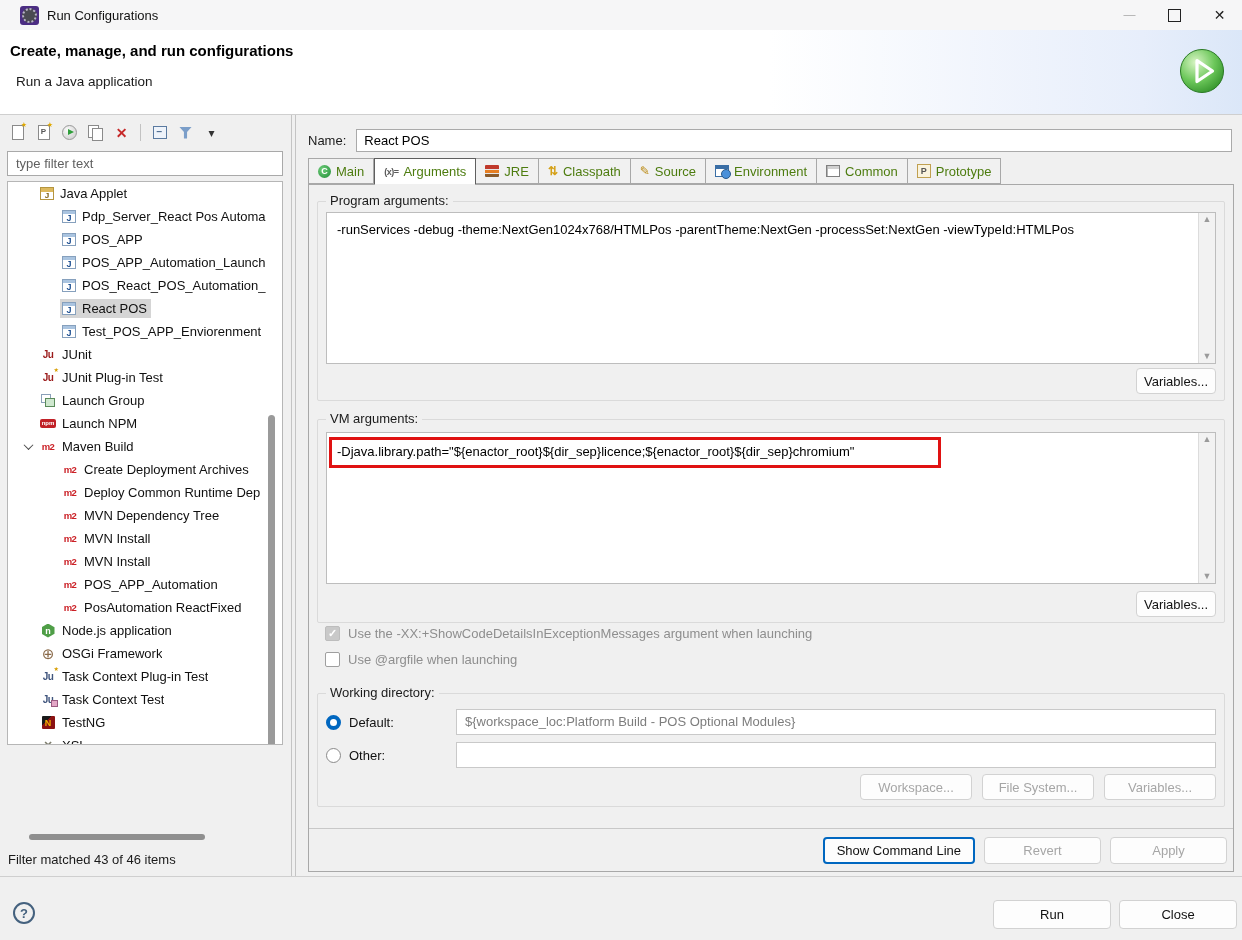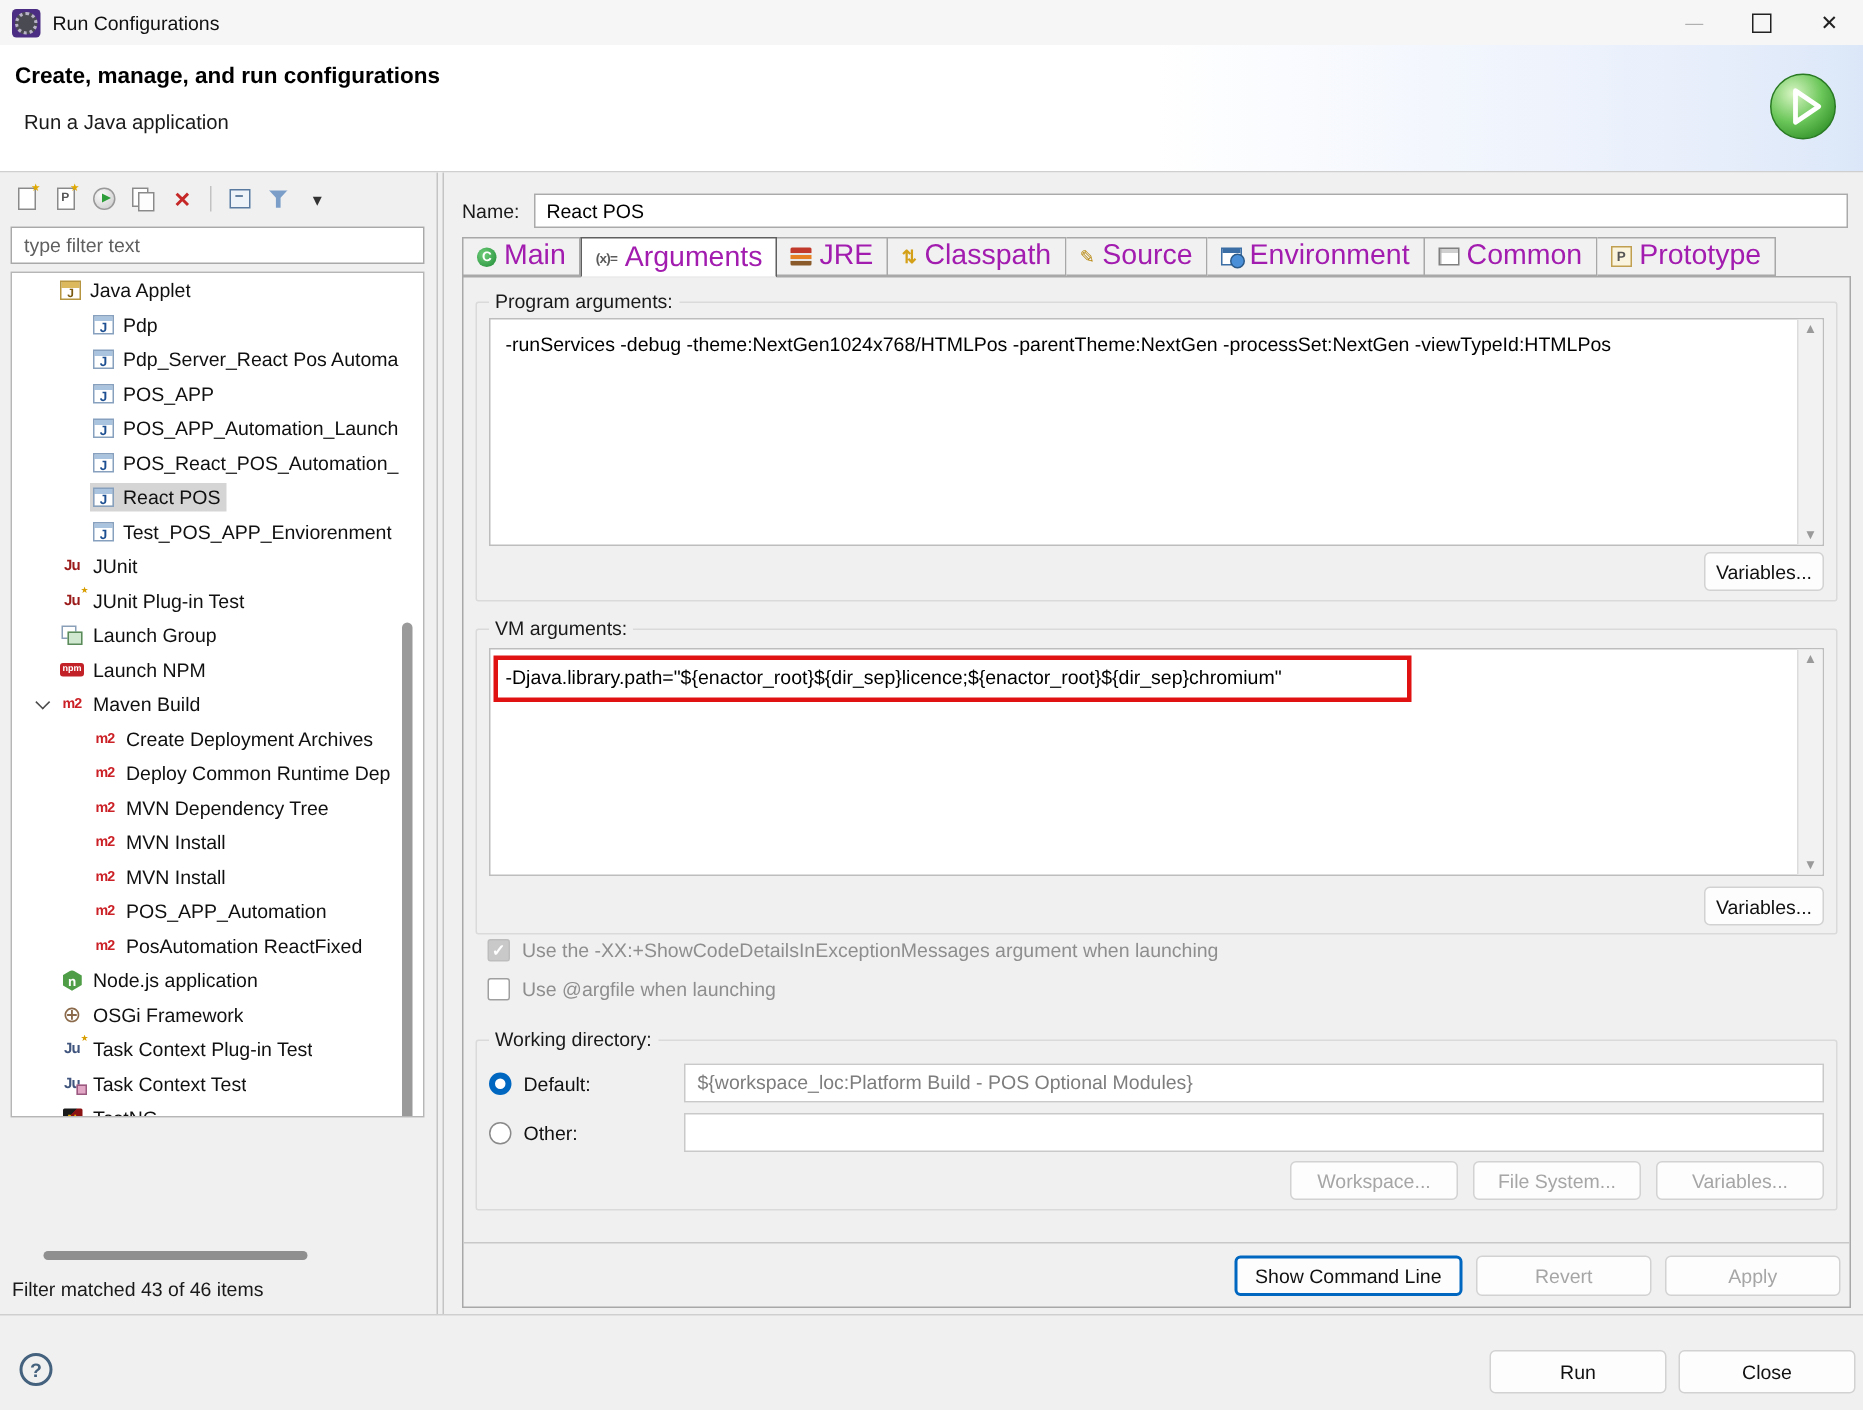--- a/index.html
+++ b/index.html
@@ -1,21 +1,21 @@
 <!DOCTYPE html>
 <html><head>
 <meta charset="utf-8">
 <style>
   * { box-sizing: border-box; margin:0; padding:0; }
   html,body { width:1242px; height:940px; overflow:hidden; }
   body { font-family:"Liberation Sans", sans-serif; font-size:13px; color:#1a1a1a; background:#f0f0f0; }
   .window { position:relative; width:1242px; height:940px; background:#f0f0f0; }
 
   
-  .titlebar { position:absolute; top:0; left:0; right:0; height:30px; background:#f6f6f7; display:flex; align-items:center; padding-left:8px; }
+  .titlebar { position:absolute; top:0; left:0; right:0; height:30px; background:#f6f6f7; display:flex; align-items:center; padding-left:20px; }
   .app-icon { width:19px; height:19px; border-radius:3px; background:#4b2d83; display:flex; align-items:center; justify-content:center; margin-right:8px; }
   .app-icon::after { content:""; width:11px; height:11px; border-radius:50%; border:2.5px dotted #b9b3c6; background:#4a4a52; }
   .win-title { font-size:13px; color:#111; }
   .win-controls { margin-left:auto; display:flex; height:30px; }
   .wc { width:45px; height:30px; display:flex; align-items:center; justify-content:center; }
   .wc-minimize::before { content:"—"; color:#b0b0b0; font-size:12px; }
   .wc-maximize::before { content:""; width:11px; height:11px; border:1.4px solid #222; }
   .wc-close::before { content:"✕"; color:#222; font-size:14px; }
 
   
@@ -83,21 +83,21 @@
 
   
   .name-row { position:absolute; top:14px; left:12px; right:10px; display:flex; align-items:center; gap:10px; }
   .name-row label { font-size:13px; }
   .name-input { flex:1; height:23px; border:1px solid #aaaaaa; background:#fff; padding:0 7px; font:13px "Liberation Sans", sans-serif; color:#000; }
 
   .tabs { position:absolute; top:43px; left:12px; right:10px; height:26px; display:flex; align-items:flex-end; }
   .tab { height:26px; display:flex; align-items:center; padding:0 9px; background:#f1f1f1; border:1px solid #a8a8a8; border-left:none; cursor:default; }
   .tab:first-child { border-left:1px solid #a8a8a8; }
   .tab.selected { background:#ffffff; border:1px solid #5f5f5f; height:27px; margin-bottom:-1px; z-index:2; border-bottom-color:#f0f0f0; }
-  .tab-label { font-size:19px; color:#a21caf; }
+  .tab-label { font-size:13px; color:#4d7c0f; }
   .tic { margin-right:5px; display:inline-flex; align-items:center; justify-content:center; position:relative; }
   .tic-main::before { content:"C"; width:13px; height:13px; border-radius:50%; background:radial-gradient(circle at 35% 35%,#6fce7a,#1e8a34); color:#fff; font-size:9px; font-weight:800; display:flex; align-items:center; justify-content:center; }
   .tic-arguments::before { content:"(x)="; color:#5a5a5a; font-size:9px; font-weight:700; letter-spacing:-0.5px; }
   .tic-jre { width:14px; height:12px; border-radius:1px; background:linear-gradient(180deg,#c0392b 0 4px,#e6e6e6 4px 5px,#e67e22 5px 8px,#e6e6e6 8px 9px,#8a5a2a 9px); }
   .tic-classpath::before { content:"⇅"; color:#d4a017; font-weight:800; font-size:12px; }
   .tic-source::before { content:"✎"; color:#b8860b; font-size:12px; }
   .tic-environment { width:14px; height:12px; border:1px solid #3a6ea5; background:linear-gradient(180deg,#3a6ea5 0 3px,#fff 3px); }
   .tic-environment::after { content:""; position:absolute; right:-3px; bottom:-3px; width:8px; height:8px; border-radius:50%; background:#4a90d9; border:1px solid #2a5a8a; }
   .tic-common { width:14px; height:12px; border:1px solid #808080; background:linear-gradient(180deg,#d0d0d0 0 3px,#fff 3px); box-shadow:inset 5px 0 0 -4px #b5b5b5; }
   .tic-prototype::before { content:"P"; border:1px solid #c0a050; background:#faf3dd; color:#555; width:12px; height:12px; font-size:9px; font-weight:700; display:flex; align-items:center; justify-content:center; }
@@ -205,27 +205,20 @@
             <span class="chev"></span>
             <span class="hl">
               <span class="ti ic-java-applet"></span>
               <span class="tlabel">Java Applet</span>
             </span>
           </div>
           <div class="tree-row lvl1">
             <span class="chev"></span>
             <span class="hl">
               <span class="ti ic-java-app"></span>
-              <span class="tlabel">Pdp</span>
-            </span>
-          </div>
-          <div class="tree-row lvl1">
-            <span class="chev"></span>
-            <span class="hl">
-              <span class="ti ic-java-app"></span>
               <span class="tlabel">Pdp_Server_React Pos Automa</span>
             </span>
           </div>
           <div class="tree-row lvl1">
             <span class="chev"></span>
             <span class="hl">
               <span class="ti ic-java-app"></span>
               <span class="tlabel">POS_APP</span>
             </span>
           </div>

